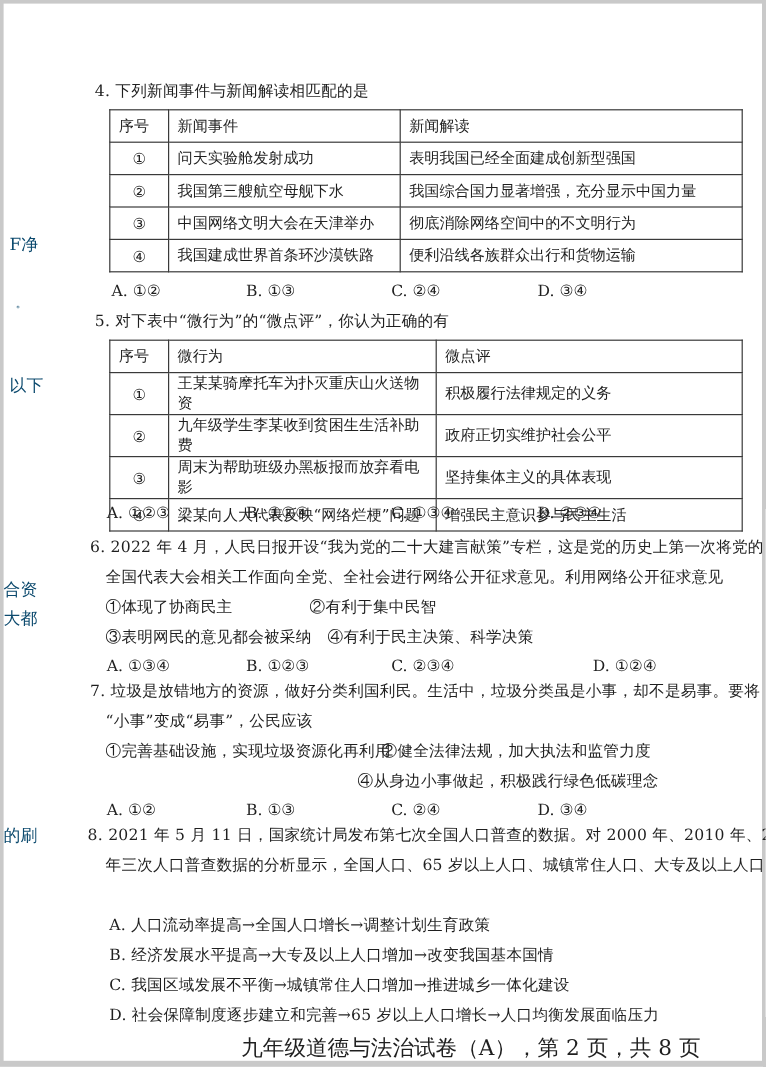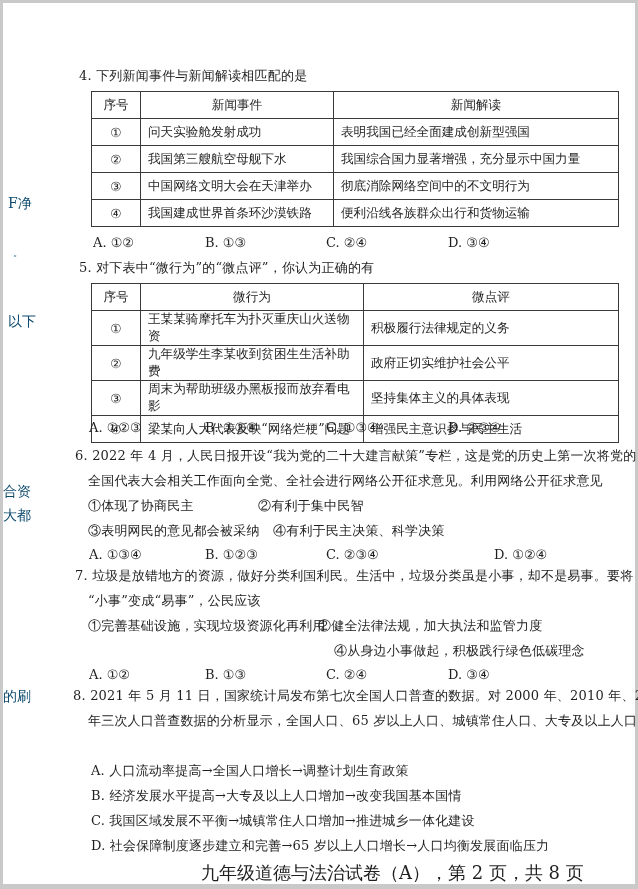--- a/index.html
+++ b/index.html
@@ -25,21 +25,21 @@
       border-collapse: collapse;
       font-size: 12.6px;
     }
     table.qtable td, table.qtable th {
       border: 1px solid #3a3a3a;
       padding: 0 7px;
       font-weight: normal;
       height: 26px;
       text-align: left;
     }
-    table.qtable th { text-align: center; }
+    table.qtable th { text-align: left; }
     table.qtable td.num { text-align: center; padding: 0; }
     .opt { position: absolute; font-size: 13px; }
     .footer { font-size: 18px; }
   </style>
 </head>
 <body>
 
 <div class="page">
 
   <div class="abs margin-text" style="left:5px; top:192px;">F净</div>
@@ -127,21 +127,21 @@
   <div class="abs q-text" style="left:270px; top:519px;">④有利于民主决策、科学决策</div>
   <div class="opt" style="left:86px; top:544px;">A. ①③④</div>
   <div class="opt" style="left:202px; top:544px;">B. ①②③</div>
   <div class="opt" style="left:323px; top:544px;">C. ②③④</div>
   <div class="opt" style="left:445px; top:544px;margin-left:46px;">D. ①②④</div>
 
   <div class="abs q-text" style="left:72px; top:564px;">7. 垃圾是放错地方的资源，做好分类利国利民。生活中，垃圾分类虽是小事，却不是易事。要将</div>
   <div class="abs q-text" style="left:85px; top:589px;">“小事”变成“易事”，公民应该</div>
   <div class="abs q-text" style="left:85px; top:614px;">①完善基础设施，实现垃圾资源化再利用</div>
   <div class="abs q-text" style="left:315px; top:614px;">②健全法律法规，加大执法和监管力度</div>
-  <div class="abs q-text" style="left:295px; top:639px;margin-left:36px;">④从身边小事做起，积极践行绿色低碳理念</div>
+  <div class="abs q-text" style="left:295px; top:639px;">④从身边小事做起，积极践行绿色低碳理念</div>
   <div class="opt" style="left:86px; top:664px;">A. ①②</div>
   <div class="opt" style="left:202px; top:664px;">B. ①③</div>
   <div class="opt" style="left:323px; top:664px;">C. ②④</div>
   <div class="opt" style="left:445px; top:664px;">D. ③④</div>
 
   <div class="abs q-text" style="left:70px; top:684px;">8. 2021 年 5 月 11 日，国家统计局发布第七次全国人口普查的数据。对 2000 年、2010 年、2020</div>
   <div class="abs q-text" style="left:85px; top:709px;">年三次人口普查数据的分析显示，全国人口、65 岁以上人口、城镇常住人口、大专及以上人口</div>
   <div class="abs q-text" style="left:88px; top:759px;">A. 人口流动率提高→全国人口增长→调整计划生育政策</div>
   <div class="abs q-text" style="left:88px; top:784px;">B. 经济发展水平提高→大专及以上人口增加→改变我国基本国情</div>
   <div class="abs q-text" style="left:88px; top:809px;">C. 我国区域发展不平衡→城镇常住人口增加→推进城乡一体化建设</div>

